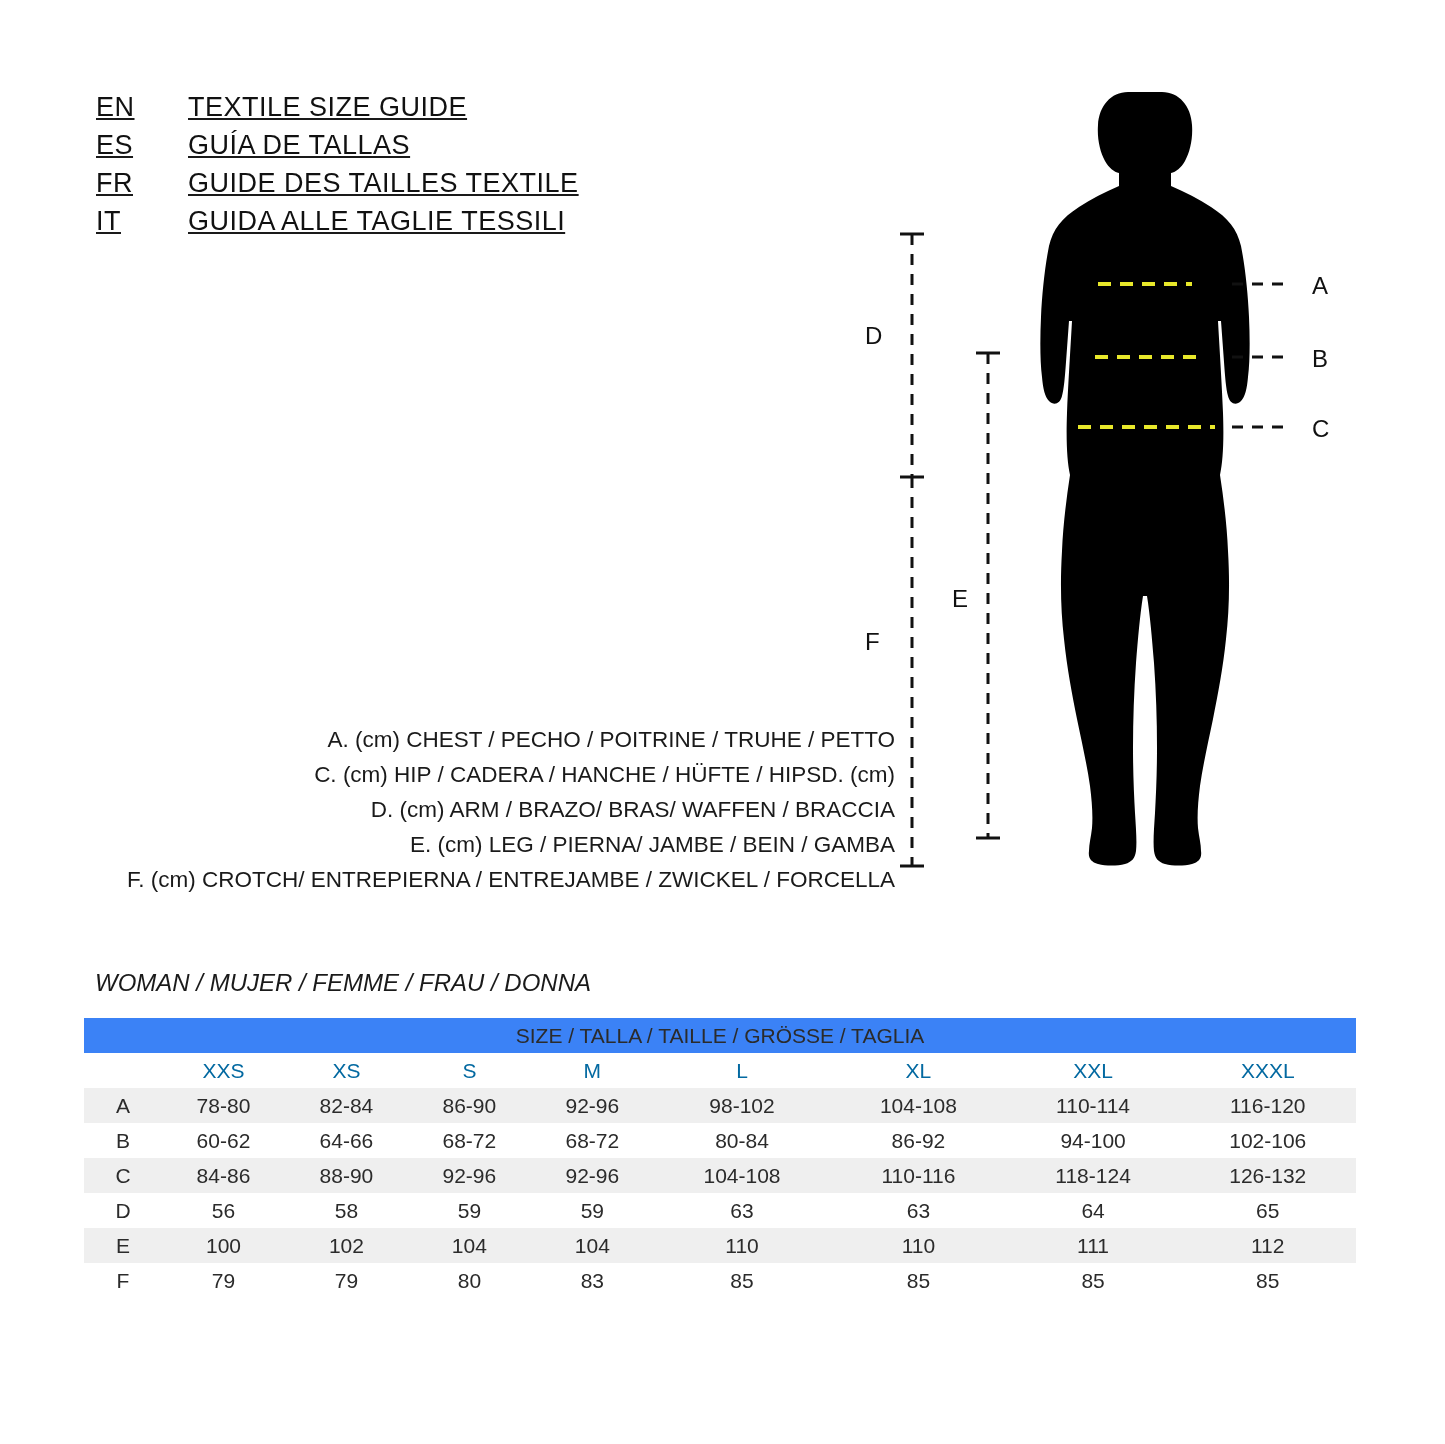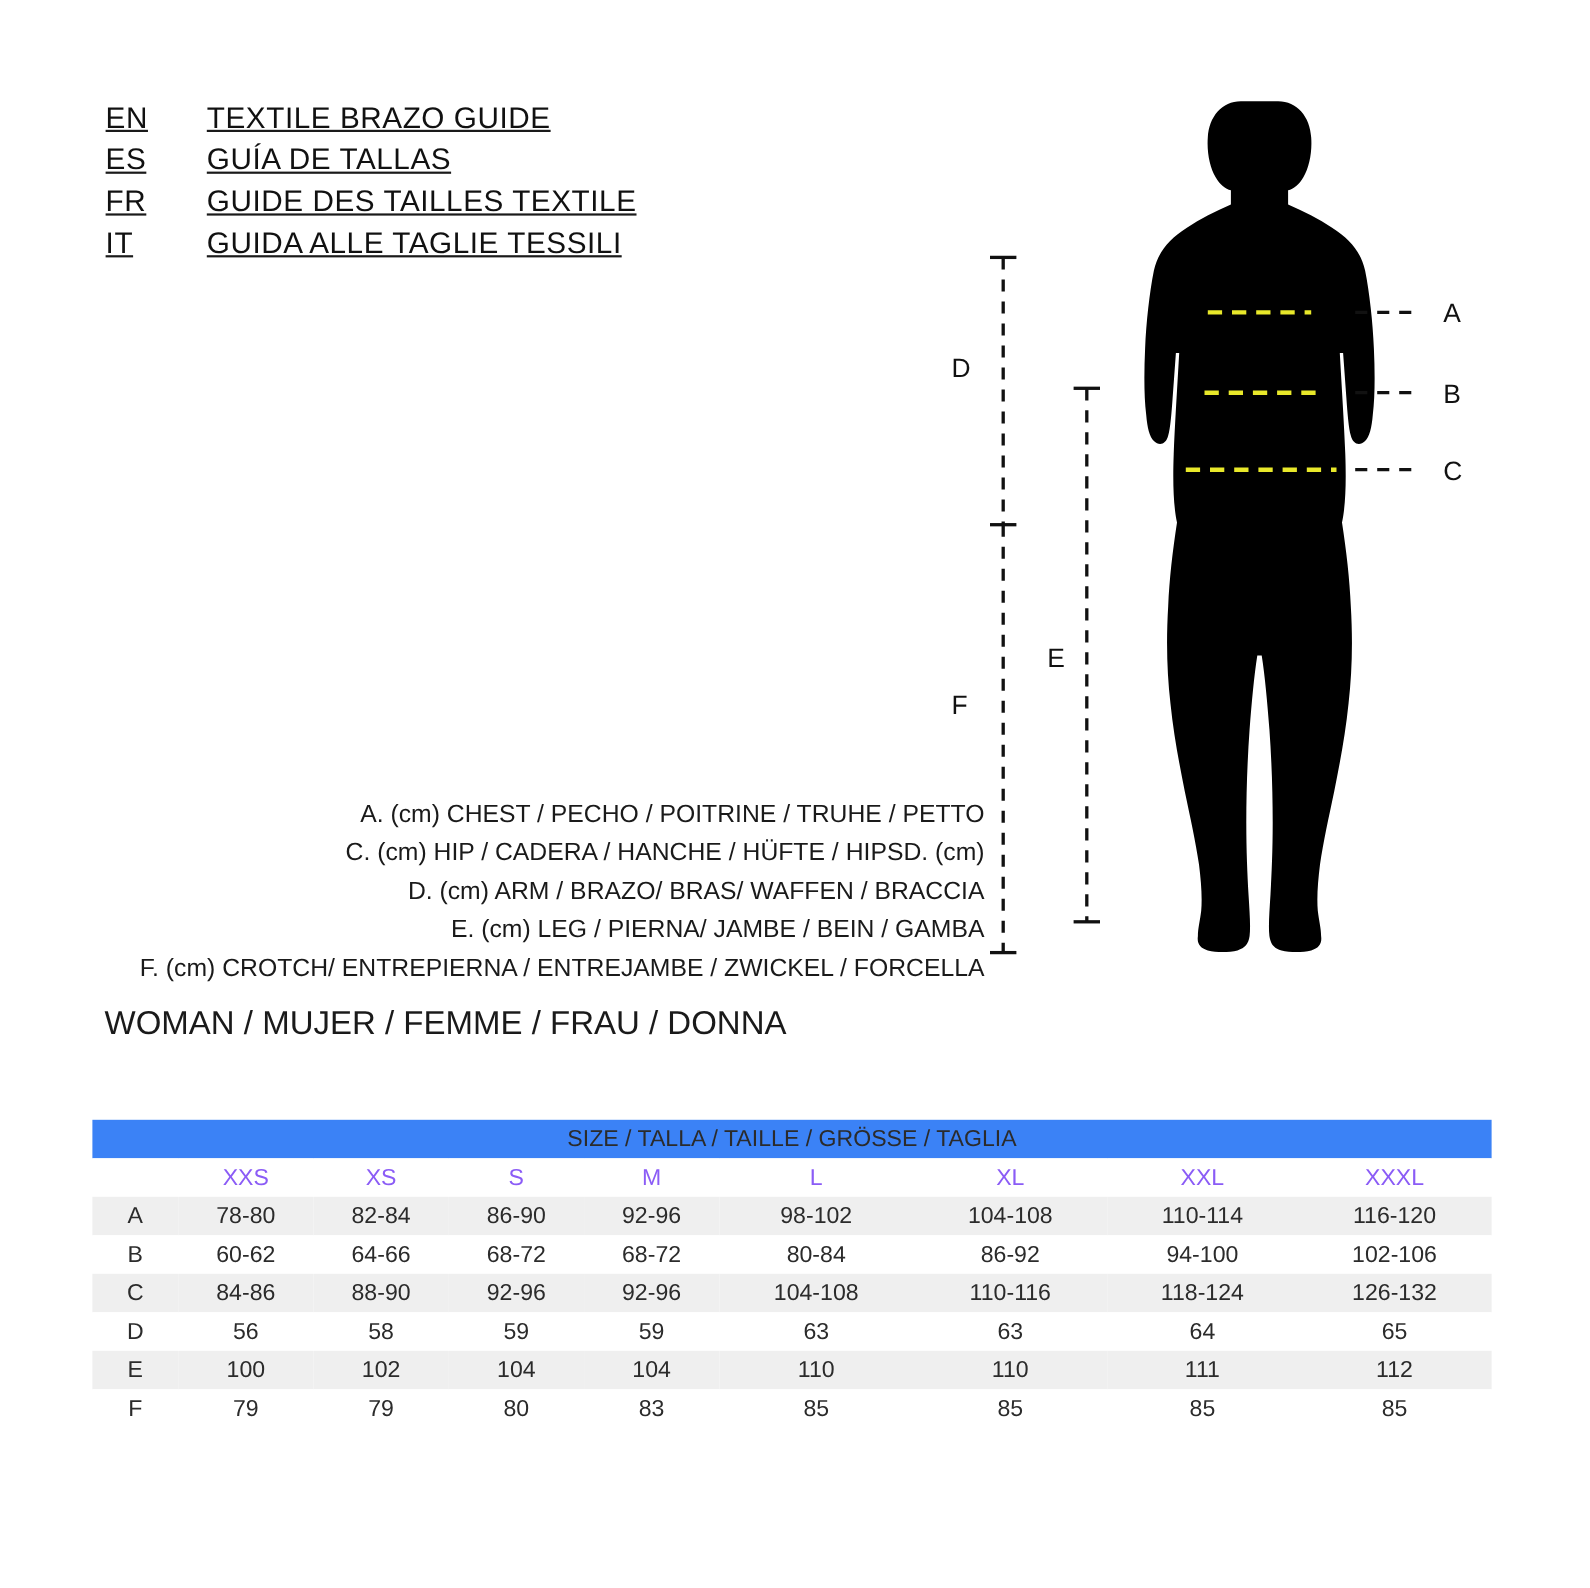--- a/index.html
+++ b/index.html
@@ -53,23 +53,24 @@
     line-height: 35px;
     color: #1a1a1a;
     white-space: nowrap;
     text-align: right;
   }
 
   
   #gender-label {
     position: absolute;
     left: 95px;
-    top: 914px;
-    font-size: 30px;
+    top: 969px;
+    font-size: 24px;
     color: #1a1a1a;
+    font-style: italic;
   }
 
   
   #size-table {
     position: absolute;
     left: 84px;
     top: 1018px;
     width: 1272px;
     border-collapse: collapse;
     font-size: 21px;
@@ -90,21 +91,21 @@
     color: #2b2b2b;
     height: 34px;
   }
   .row-label {
     text-align: left;
     padding-left: 14px;
     width: 78px;
   }
   .col-head {
     background: #ffffff;
-    color: #8b5cf6;
+    color: #0369a1;
   }
   tr.shaded td { background: #efefef; }
   tr.plain td { background: #ffffff; }
 
   
   #figure-area {
     position: absolute;
     left: 840px;
     top: 50px;
     width: 540px;
@@ -117,21 +118,21 @@
     font-size: 24px;
     color: #111111;
   }
 </style>
 </head>
 <body>
 
 <div id="title-block">
   <div class="title-row">
     <span class="title-lang">EN</span>
-    <span class="title-text">TEXTILE BRAZO GUIDE</span>
+    <span class="title-text">TEXTILE SIZE GUIDE</span>
   </div>
   <div class="title-row">
     <span class="title-lang">ES</span>
     <span class="title-text">GUÍA DE TALLAS</span>
   </div>
   <div class="title-row">
     <span class="title-lang">FR</span>
     <span class="title-text">GUIDE DES TAILLES TEXTILE</span>
   </div>
   <div class="title-row">

